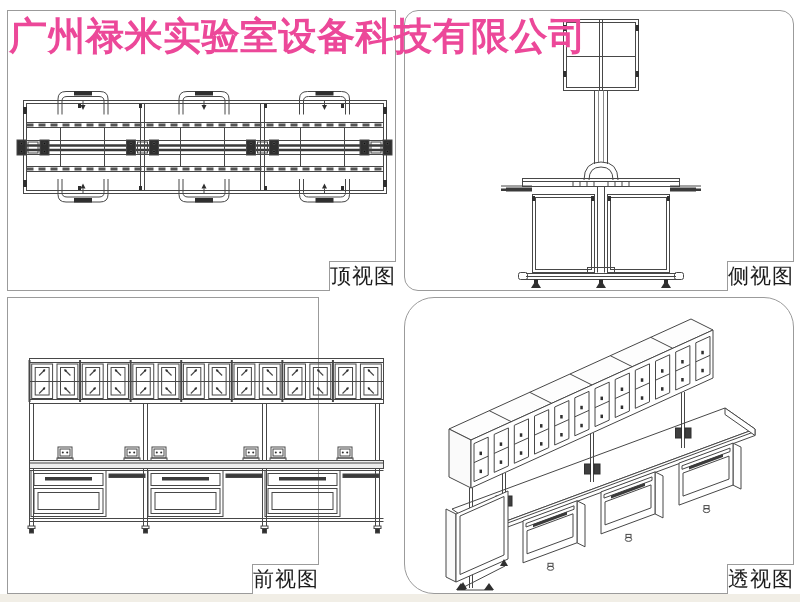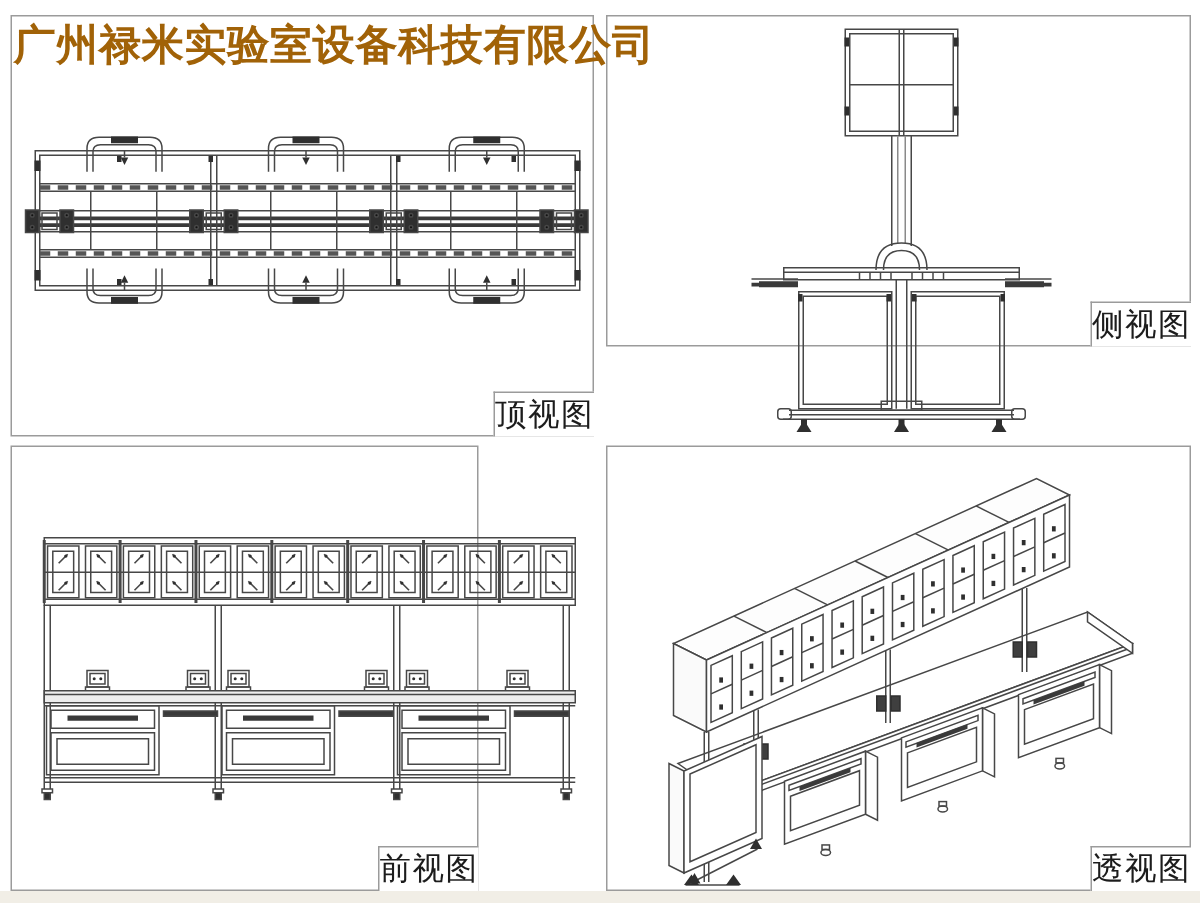--- a/index.html
+++ b/index.html
@@ -1,30 +1,30 @@
 <!DOCTYPE html>
 <html><head>
 <meta charset="utf-8">
 <style>
   html,body{margin:0;padding:0;background:#ffffff;width:800px;height:602px;overflow:hidden;
     font-family:"Liberation Sans",sans-serif;}
   .sheet{position:relative;width:800px;height:602px;background:#ffffff;}
   .footer-strip{position:absolute;left:0;top:594px;width:800px;height:8px;background:#f1eee6;}
   .panel{position:absolute;background:#ffffff;border:1px solid #9b9b9b;box-sizing:border-box;}
   #panel-top-view{left:7px;top:10px;width:389px;height:281px;}
-  #panel-side-view{left:404px;top:10px;width:390px;height:221px;}
+  #panel-side-view{left:404px;top:10px;width:390px;height:281px;border-radius:14px;}
   #panel-front-view{left:7px;top:297px;width:312px;height:297px;}
-  #panel-perspective-view{left:404px;top:297px;width:390px;height:297px;}
+  #panel-perspective-view{left:404px;top:297px;width:390px;height:297px;border-radius:30px;}
   .panel svg{position:absolute;left:0;top:0;}
   .view-label{position:absolute;right:-1px;bottom:-1px;width:66px;height:29px;background:#ffffff;
     border-left:1px solid #9b9b9b;border-top:1px solid #9b9b9b;
     font-family:"Liberation Serif",serif;font-size:21px;line-height:29px;text-align:center;
     color:#1c1c1c;letter-spacing:1px;}
-  .company-title{position:absolute;left:9px;top:11px;z-index:5;color:#a16207;
-    font-size:28px;font-weight:600;letter-spacing:0.5px;white-space:nowrap;
+  .company-title{position:absolute;left:9px;top:11px;z-index:5;color:#ec4899;
+    font-size:38px;font-weight:600;letter-spacing:0.5px;white-space:nowrap;
     font-family:"Liberation Sans",sans-serif;}
 </style>
 </head>
 <body>
 
 <div class="sheet">
 
   <div class="panel" id="panel-top-view">
     <svg width="387" height="279" viewBox="0 0 387 279">
       <defs>

